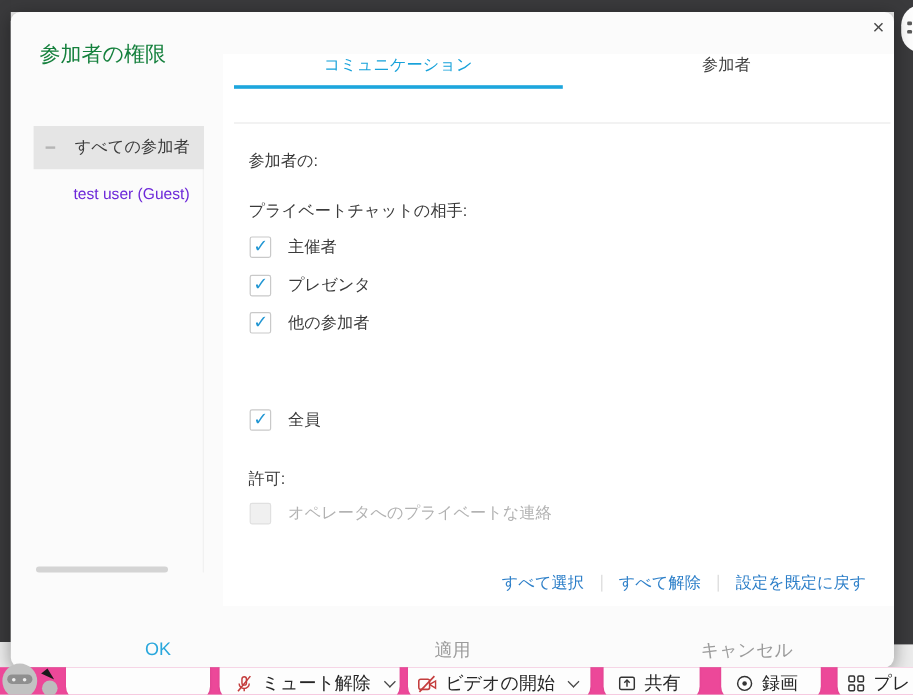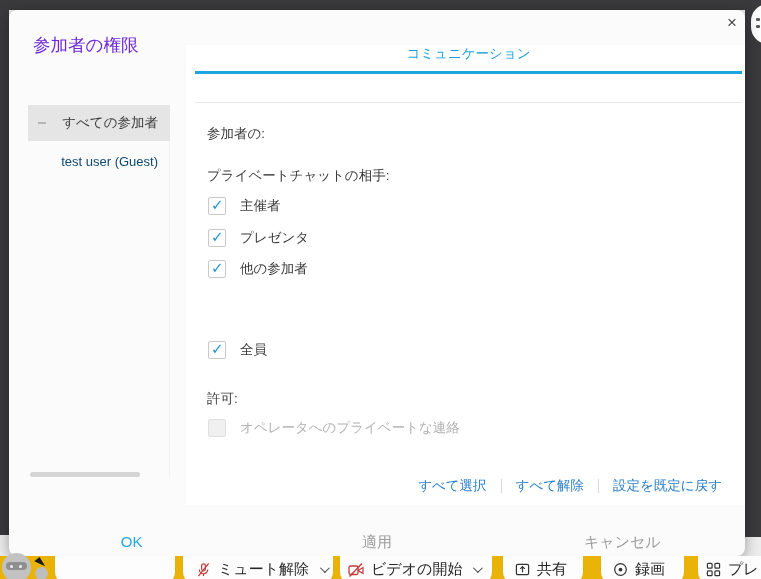--- a/index.html
+++ b/index.html
@@ -19,31 +19,31 @@
   
   .corner-blob { left:751px; top:4px; width:34px; height:40px; background:#fdfdfd; border-radius:18px; }
   .corner-blob .dot { position:absolute; width:4px; height:3px; background:#5a5a5a; border-radius:1px; left:5px; }
 
   
   .dialog {
     left:9px; top:10px; width:736px; height:546px;
     background:#fbfbfb; border-radius:8px;
     box-shadow:0 3px 14px rgba(0,0,0,.35);
   }
-  .dialog-title { left:24px; top:23px; font-size:17.5px; color:#6d28d9; }
+  .dialog-title { left:24px; top:23px; font-size:17.5px; color:#15803d; }
   .close-btn {
     top:2px; right:2px; width:22px; height:22px;
     font-size:17px; color:#4a4a4a; text-align:center; line-height:22px; cursor:pointer;
   }
 
   
   .sidebar-divider { left:160px; top:95px; width:1px; height:372px; background:#f1f1f1; }
   .side-item {
     left:19px; width:142px; text-align:right; padding-right:12px;
-    font-size:13.5px; color:#0c4a6e; cursor:pointer;
+    font-size:13.5px; color:#6d28d9; cursor:pointer;
   }
   .side-item.selected { background:#e5e5e5; color:#3a3a3a; }
   .side-item-1 { top:95px; height:36px; line-height:36px; }
   .side-item-2 { top:137px; height:30px; line-height:30px; font-size:13px; }
   .side-dash { left:29px; top:112px; width:8px; height:2px; background:#b5b5b5; }
   .side-scrollbar { left:21px; top:462px; width:110px; height:5px; background:#d4d4d4; border-radius:3px; }
 
   
   .content { left:177px; top:35px; width:559px; height:460px; background:#ffffff; }
 
@@ -85,21 +85,21 @@
   .links-row .vsep { width:1px; height:14px; background:#d9d9d9; }
 
   
   .footer { left:0; top:523px; width:736px; display:flex; }
   .footer .fbtn {
     flex:1; text-align:center; font-size:15px; color:#9b9b9b; cursor:pointer;
   }
   .footer .fbtn.primary { color:#29a7dc; }
 
   
-  .toolbar { left:0; top:556px; width:761px; height:23px; background:#eab308; overflow:hidden; }
+  .toolbar { left:0; top:556px; width:761px; height:23px; background:#ec4899; overflow:hidden; }
   .pill {
     position:absolute; top:-18px; height:46px; background:#fdfdfd;
     border-radius:12px; box-shadow:0 0 2px rgba(0,0,0,.06);
   }
   .tb-item {
     position:absolute; top:4px; display:flex; align-items:center; gap:7px;
     font-size:15px; color:#262626; cursor:pointer; white-space:nowrap;
   }
   .tb-item svg { flex:0 0 auto; }
   .chev {
@@ -136,20 +136,21 @@
   <div class="abs sidebar-divider"></div>
   <div class="abs side-item side-item-1 selected">すべての参加者</div>
   <div class="abs side-dash"></div>
   <div class="abs side-item side-item-2">test user (Guest)</div>
   <div class="abs side-scrollbar"></div>
 
   <div class="abs content">
 
     <div class="tabstrip">
       <div class="tab active">コミュニケーション</div>
+      <div class="tab">参加者</div>
     </div>
 
     <div class="abs field-label" style="top:80px">参加者の:</div>
 
     <div class="abs field-label" style="top:122px">プライベートチャットの相手:</div>
 
     <div class="abs cbrow checked" style="top:152px">
       <span class="checkbox"></span>
       <span class="cb-label">主催者</span>
     </div>

